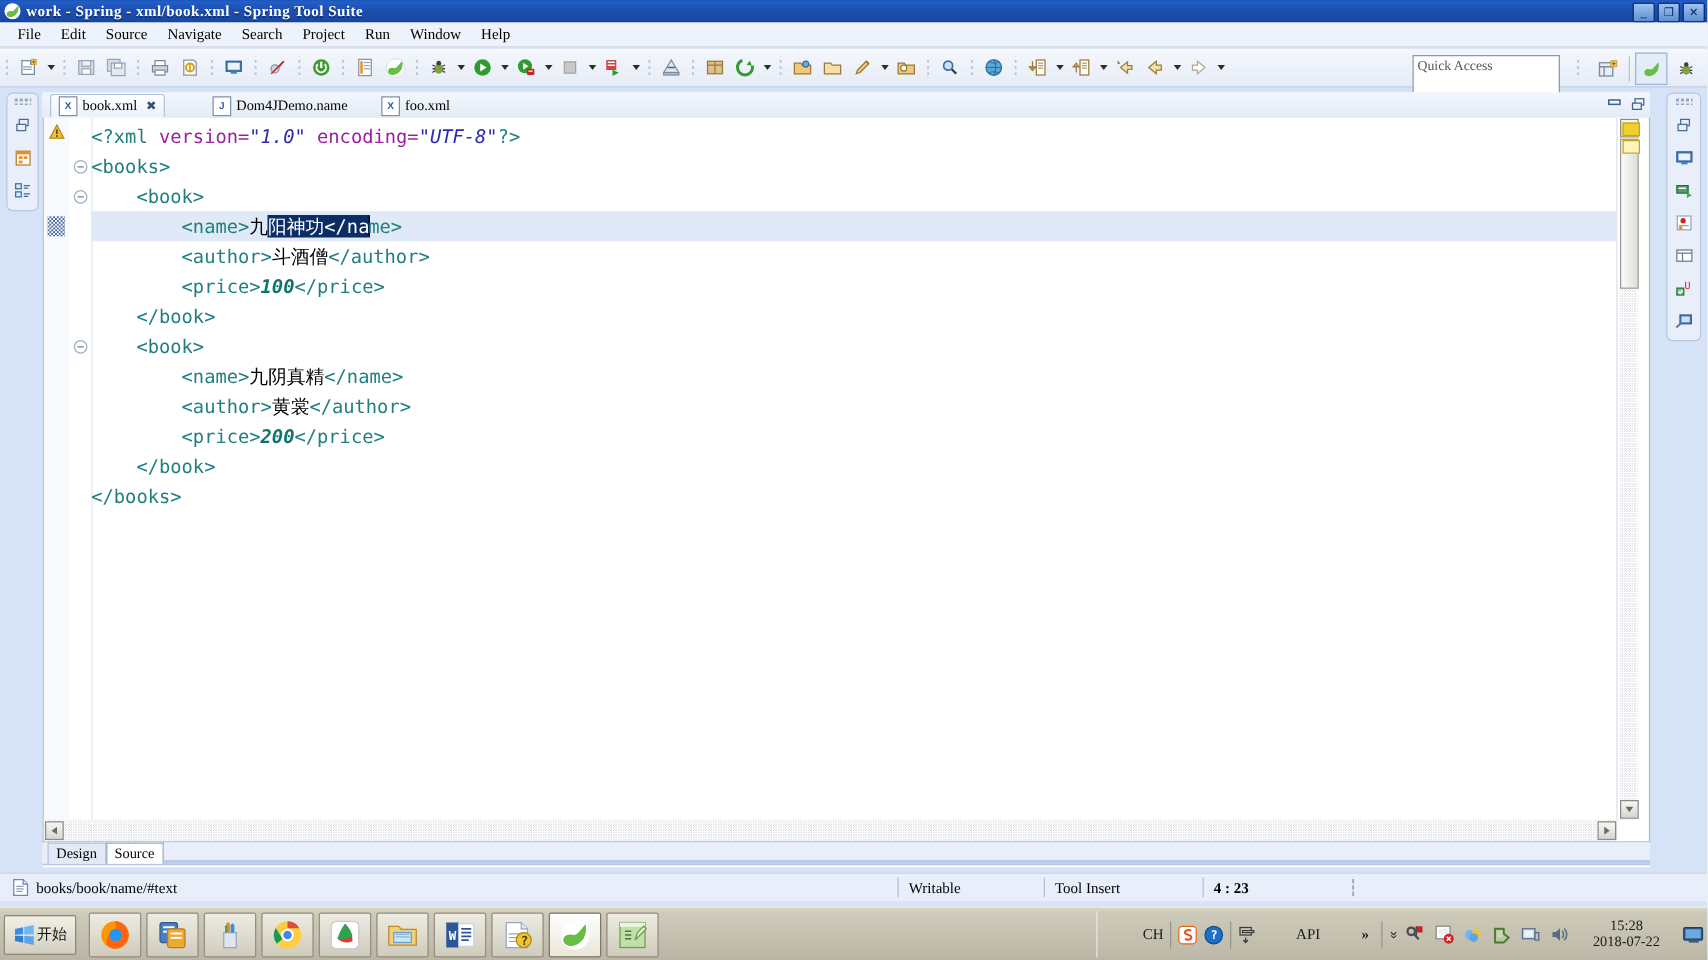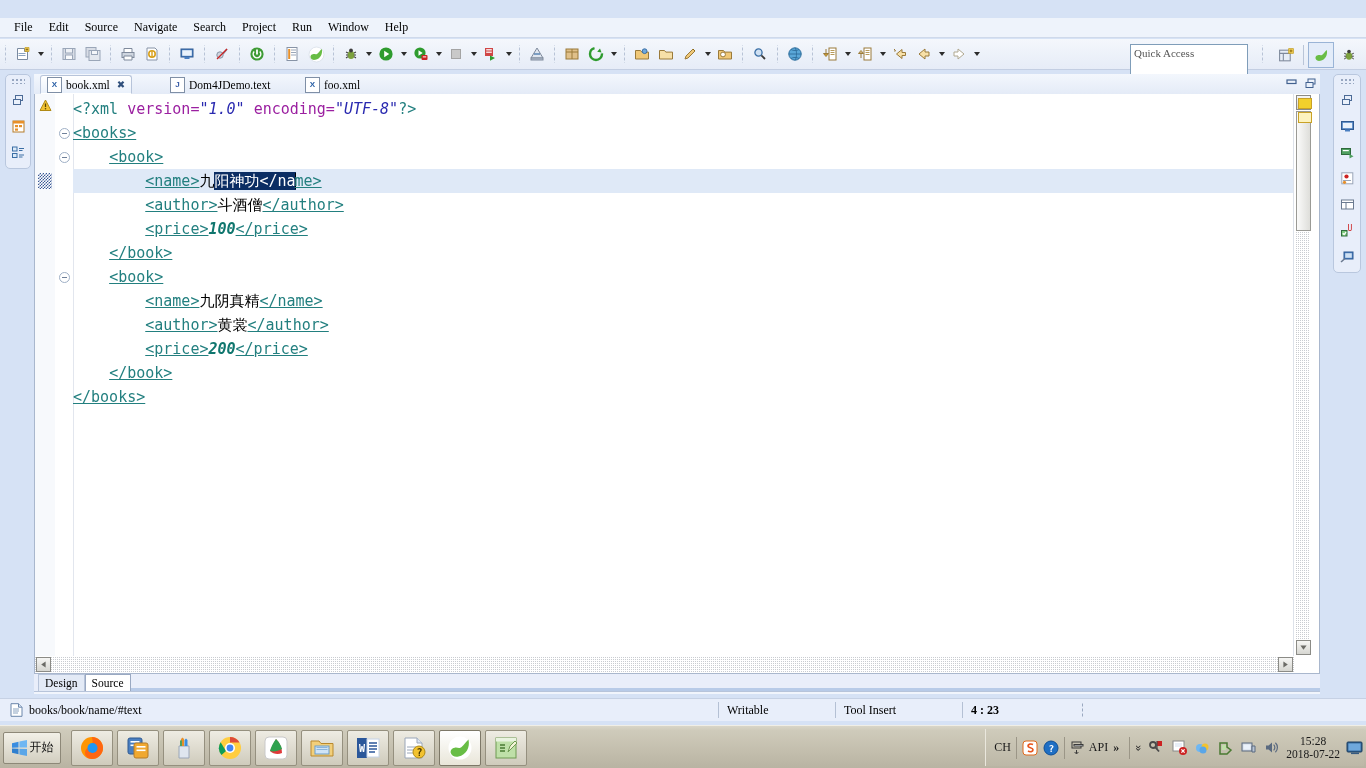--- a/index.html
+++ b/index.html
@@ -153,21 +153,21 @@
 
   .code{
     position:absolute;left:38px;top:3px;right:26px;bottom:18px;
     font-family:"DejaVu Sans Mono","Liberation Mono",monospace;
     font-size:15px;line-height:24px;white-space:pre;color:#000;
   }
   .code .ln{height:24px;}
   .cur-line-bg{
     position:absolute;left:38px;right:26px;height:24px;background:#dfe9f7;
   }
-  .tk-tag{color:#227f7f;text-decoration:underline;}
+  .tk-tag{color:#227f7f;}
   .tk-attr{color:#9b1fa0;}
   .tk-val{color:#2a2ab0;font-style:italic;}
   .tk-pi{color:#227f7f;}
   .tk-txt{color:#000;}
   .tk-num{color:#0f766e;font-weight:bold;font-style:italic;}
   .sel{background:#0b2d63;color:#ffffff;}
   .caret{display:inline-block;width:0;border-left:1px solid #000;height:16px;vertical-align:-3px;margin:0 -1px;}
 
   
   .v-scroll{
@@ -260,33 +260,47 @@
     display:flex;align-items:center;justify-content:center;position:relative;
   }
   .task-btn.active{background:linear-gradient(to bottom,#ffffff,#e9e6d9);border-color:#7d7868;}
   .tray{
     position:absolute;right:2px;top:3px;height:37px;
     display:flex;align-items:center;gap:6px;padding-left:8px;
     background:linear-gradient(to bottom,#cfcbbb,#bdb8a7);
     border-left:1px solid #eae7dd;
   }
   .ime{display:flex;align-items:center;gap:5px;margin-right:4px;}
-  .ime-txt{font-family:"Liberation Serif",serif;font-size:12px;color:#1a1a1a;}
+  .ime-txt{font-family:"Liberation Serif",serif;font-size:12px;color:#1a1a1a;margin-left:28px;}
   .tray-clock{
     font-family:"Liberation Serif",serif;font-size:11.5px;color:#1a1a1a;
-    text-align:center;line-height:13px;margin:0 0;
+    text-align:center;line-height:13px;margin:0 12px;
   }
   .vsep{width:1px;height:22px;background:#9b9687;}
   svg{display:block;}
 </style>
 </head>
 <body>
 
 <div class="app">
 
+  <div class="titlebar">
+    <span class="tb-icon">
+      <svg width="14" height="14" viewBox="0 0 14 14">
+        <circle cx="7" cy="7" r="6.4" fill="#ffffff"></circle>
+        <path d="M11.6 2.6c.9 4.2-1.3 8-5.2 8.9-2 .4-3.6-.4-4-1.8-.4-1.5.6-2.6 2-2.8 1.6-.3 2.3.7 3.6-.4 1.6-1.3 2.2-2.8 3.6-3.9z" fill="#68bd45"></path>
+      </svg>
+    </span>
+    <span class="tb-text">work - Spring - xml/book.xml - Spring Tool Suite</span>
+    <div class="win-btns">
+      <div class="win-btn">_</div>
+      <div class="win-btn">❐</div>
+      <div class="win-btn">✕</div>
+    </div>
+  </div>
 
   <div class="menubar" id="menubar">
       <div class="menuitem">File</div>
       <div class="menuitem">Edit</div>
       <div class="menuitem">Source</div>
       <div class="menuitem">Navigate</div>
       <div class="menuitem">Search</div>
       <div class="menuitem">Project</div>
       <div class="menuitem">Run</div>
       <div class="menuitem">Window</div>
@@ -623,21 +637,21 @@
   <div class="editor-part">
 
     <div class="tabbar" id="editor-tabs">
         <div class="etab active" style="left: 6px;">
           <span class="file-icon">X</span>
           <span>book.xml</span>
           <span class="tclose">✖</span>
         </div>
         <div class="etab" style="left: 130px;">
           <span class="file-icon java">J</span>
-          <span>Dom4JDemo.text</span>
+          <span>Dom4JDemo.name</span>
         </div>
         <div class="etab" style="left: 265px;">
           <span class="file-icon">X</span>
           <span>foo.xml</span>
         </div>
       </div>
 
     <div class="part-btns">
       <div class="part-btn">
         <svg width="13" height="13" viewBox="0 0 13 13">

